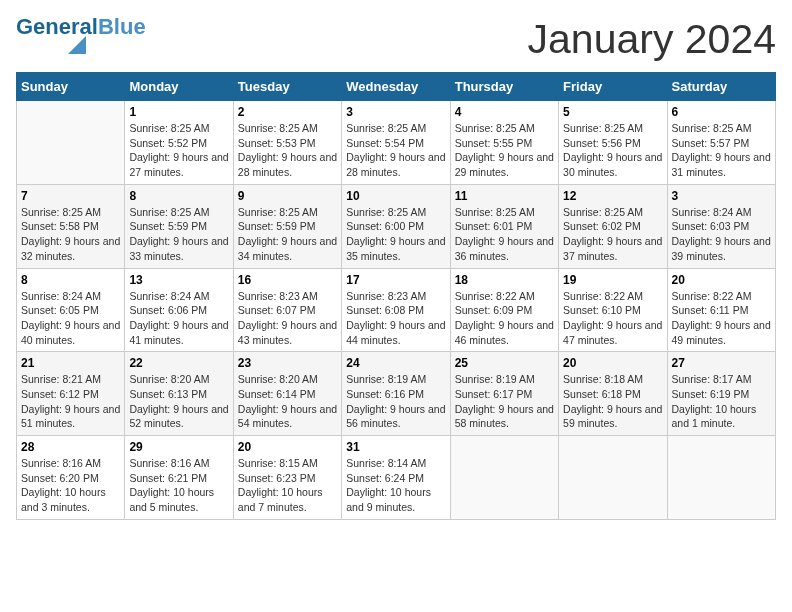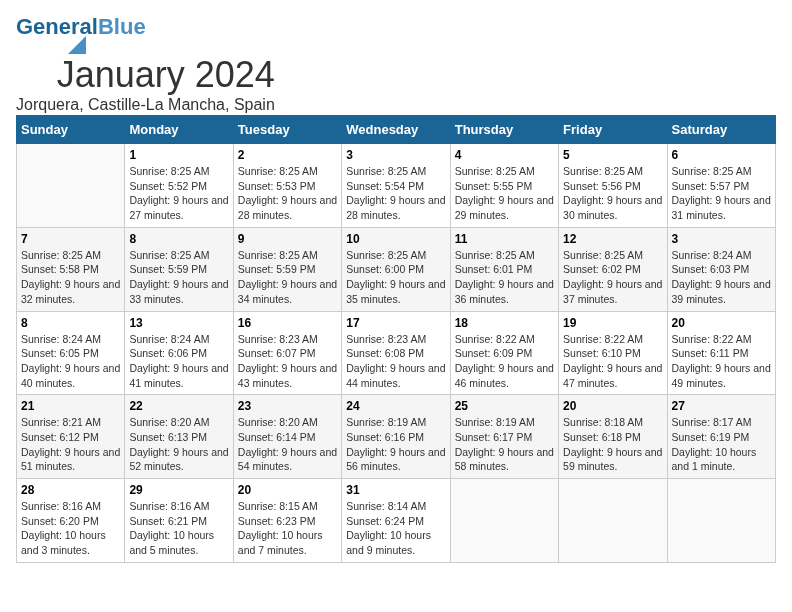--- a/index.html
+++ b/index.html
@@ -7,22 +7,21 @@
       font-family: Arial, sans-serif;
       background: #fff;
       width: 792px;
       min-height: 612px;
       padding: 16px;
     }
     .header {
       display: flex;
       justify-content: space-between;
       align-items: flex-start;
-      margin-bottom: 1px;
-      flex-direction: column;
+      margin-bottom: 9px;
     }
     .logo {
       display: flex;
       flex-direction: column;
       align-items: flex-start;
     }
     .logo-text {
       font-size: 22px;
       font-weight: bold;
       color: #333;
@@ -36,21 +35,21 @@
       height: 0;
       border-left: 18px solid transparent;
       border-bottom: 18px solid #4a90c4;
       margin-left: 52px;
       margin-top: -2px;
     }
     .title-area {
       text-align: right;
     }
     .calendar-title {
-      font-size: 36px;
+      font-size: 41px;
       font-weight: normal;
       color: #333;
     }
     .calendar-subtitle {
       font-size: 16px;
       color: #333;
     }
     table {
       width: 100%;
       border-collapse: collapse;
@@ -99,21 +98,20 @@
 
 <div class="header">
   <div class="logo">
     <div class="logo-text">
       <span>General</span><span style="color:#4a90c4;">Blue</span>
     </div>
     <div class="logo-arrow"></div>
   </div>
   <div class="title-area">
     <div class="calendar-title">January 2024</div>
-    <div class="calendar-subtitle">Jorquera, Castille-La Mancha, Spain</div>
   </div>
 </div>
 
 <table>
   <thead>
     <tr>
     <th>Sunday</th>
         <th>Monday</th>
         <th>Tuesday</th>
         <th>Wednesday</th>

